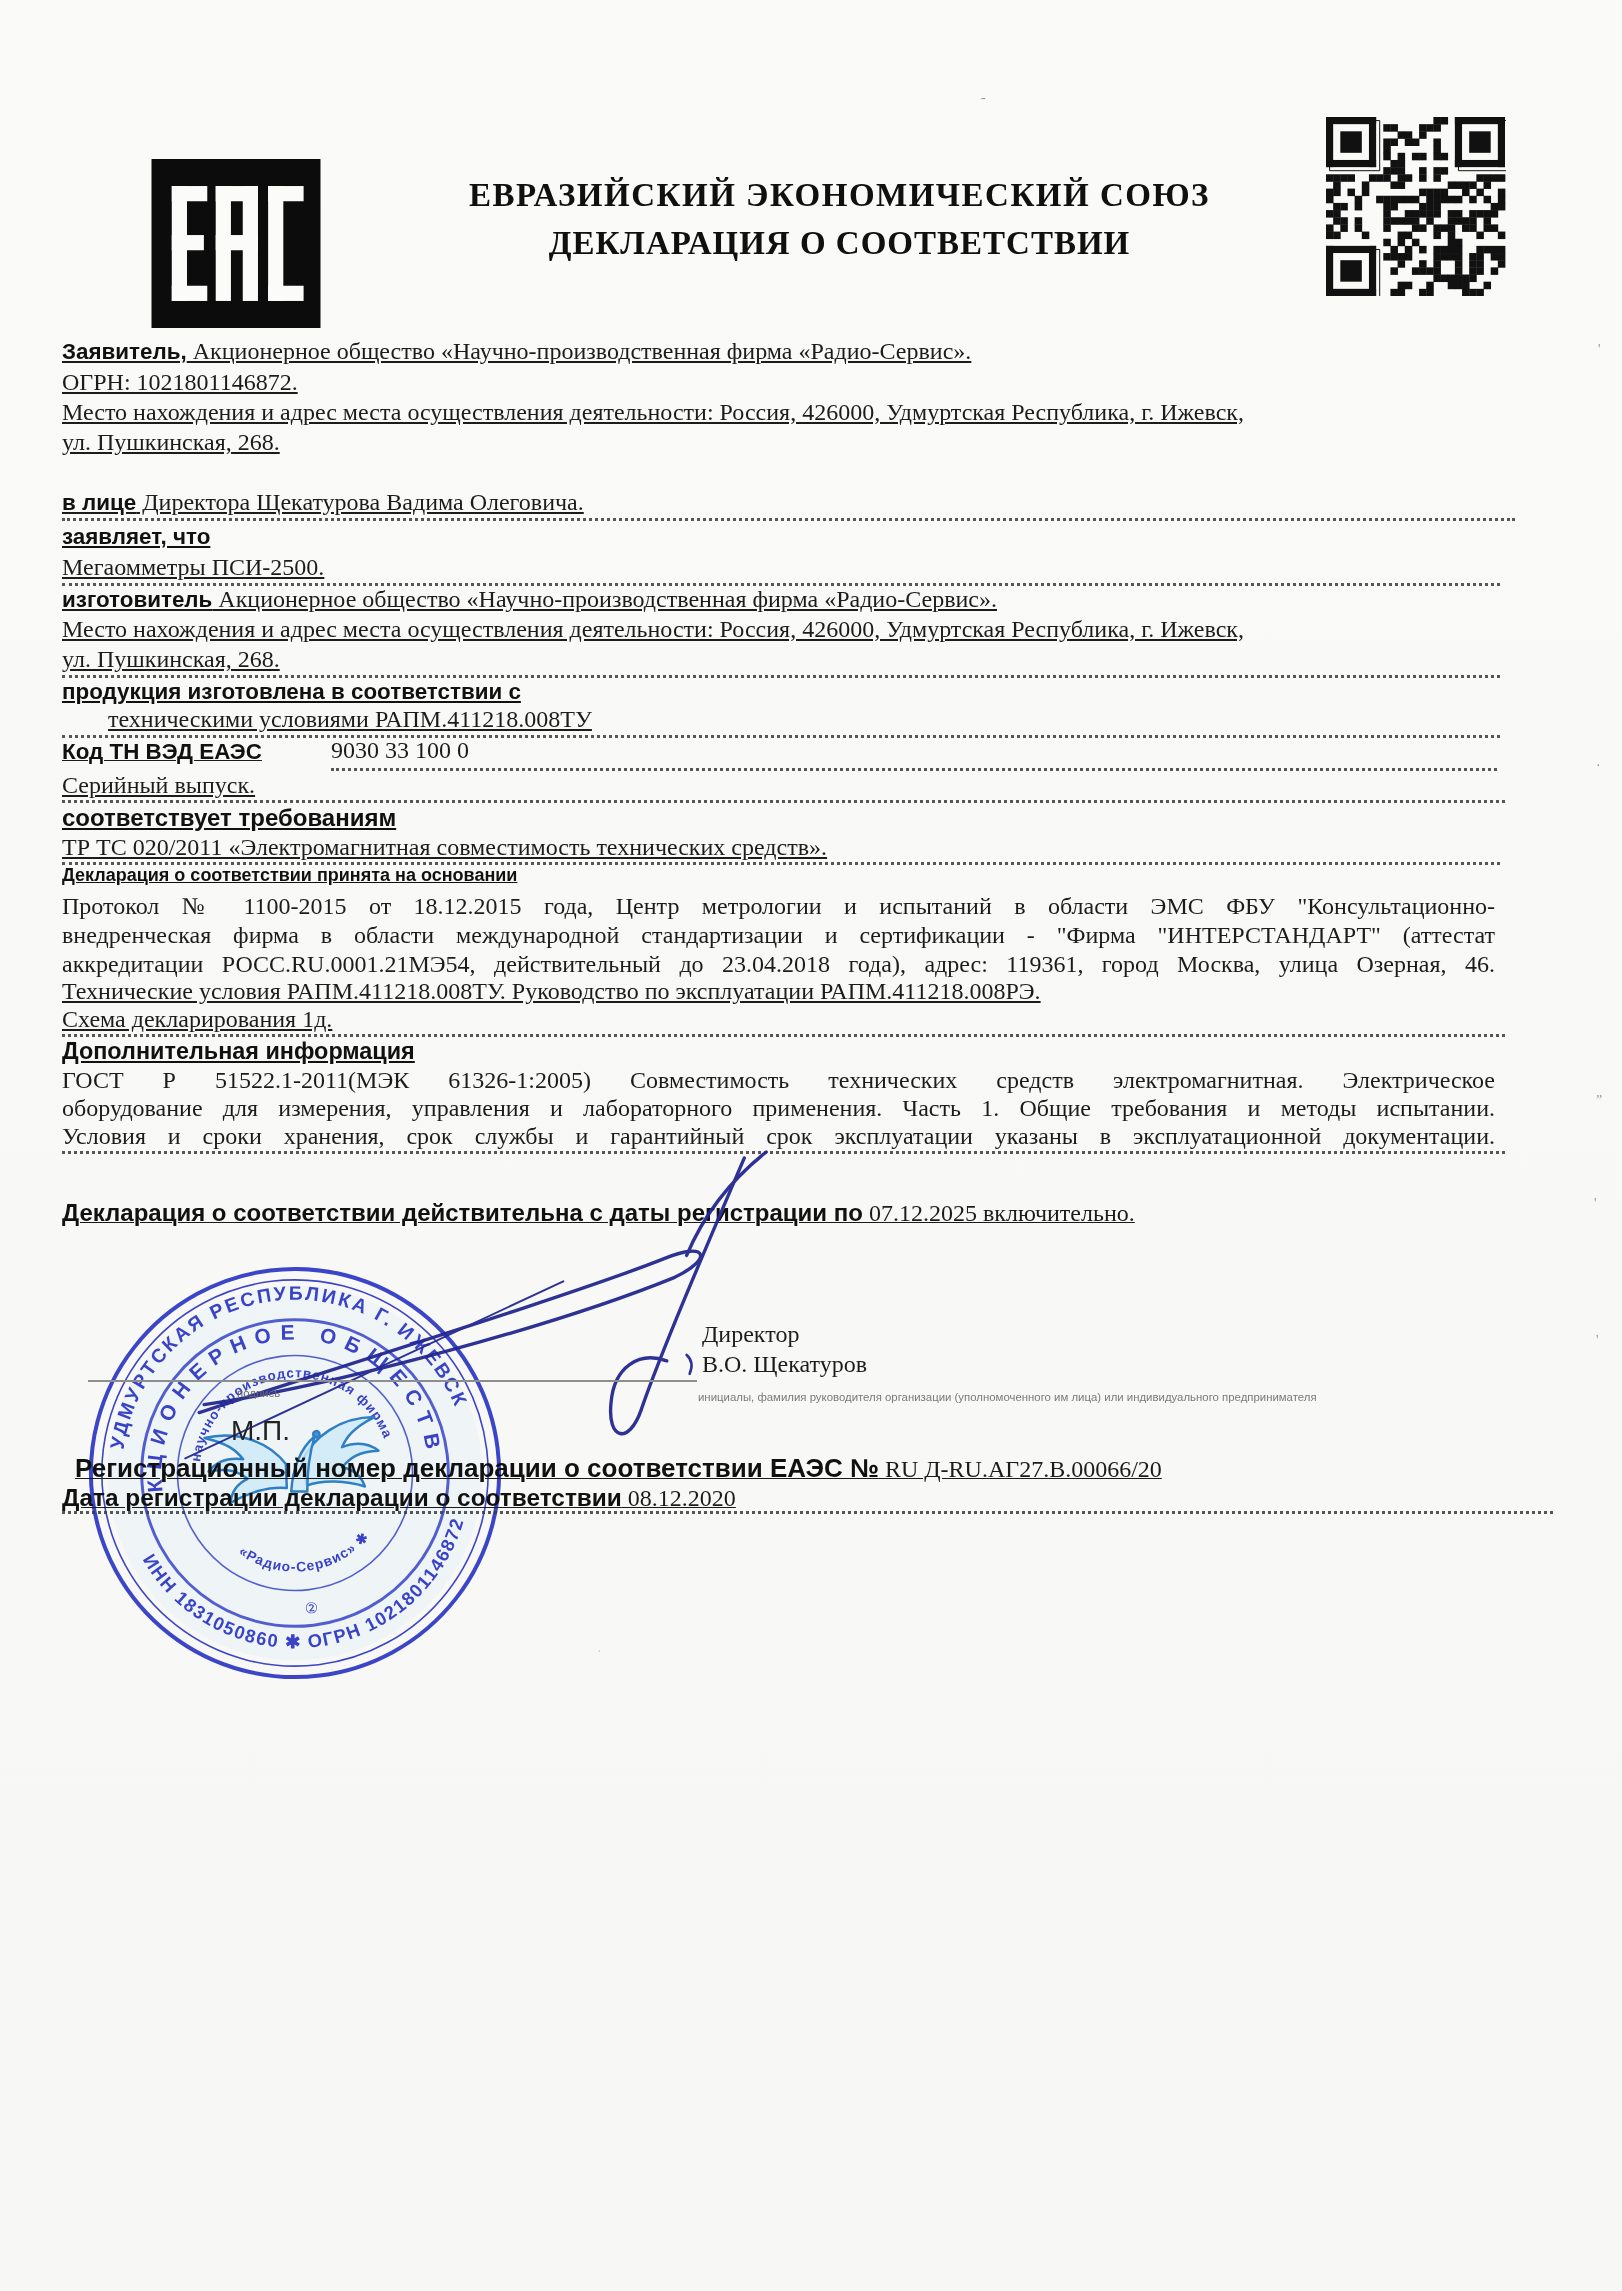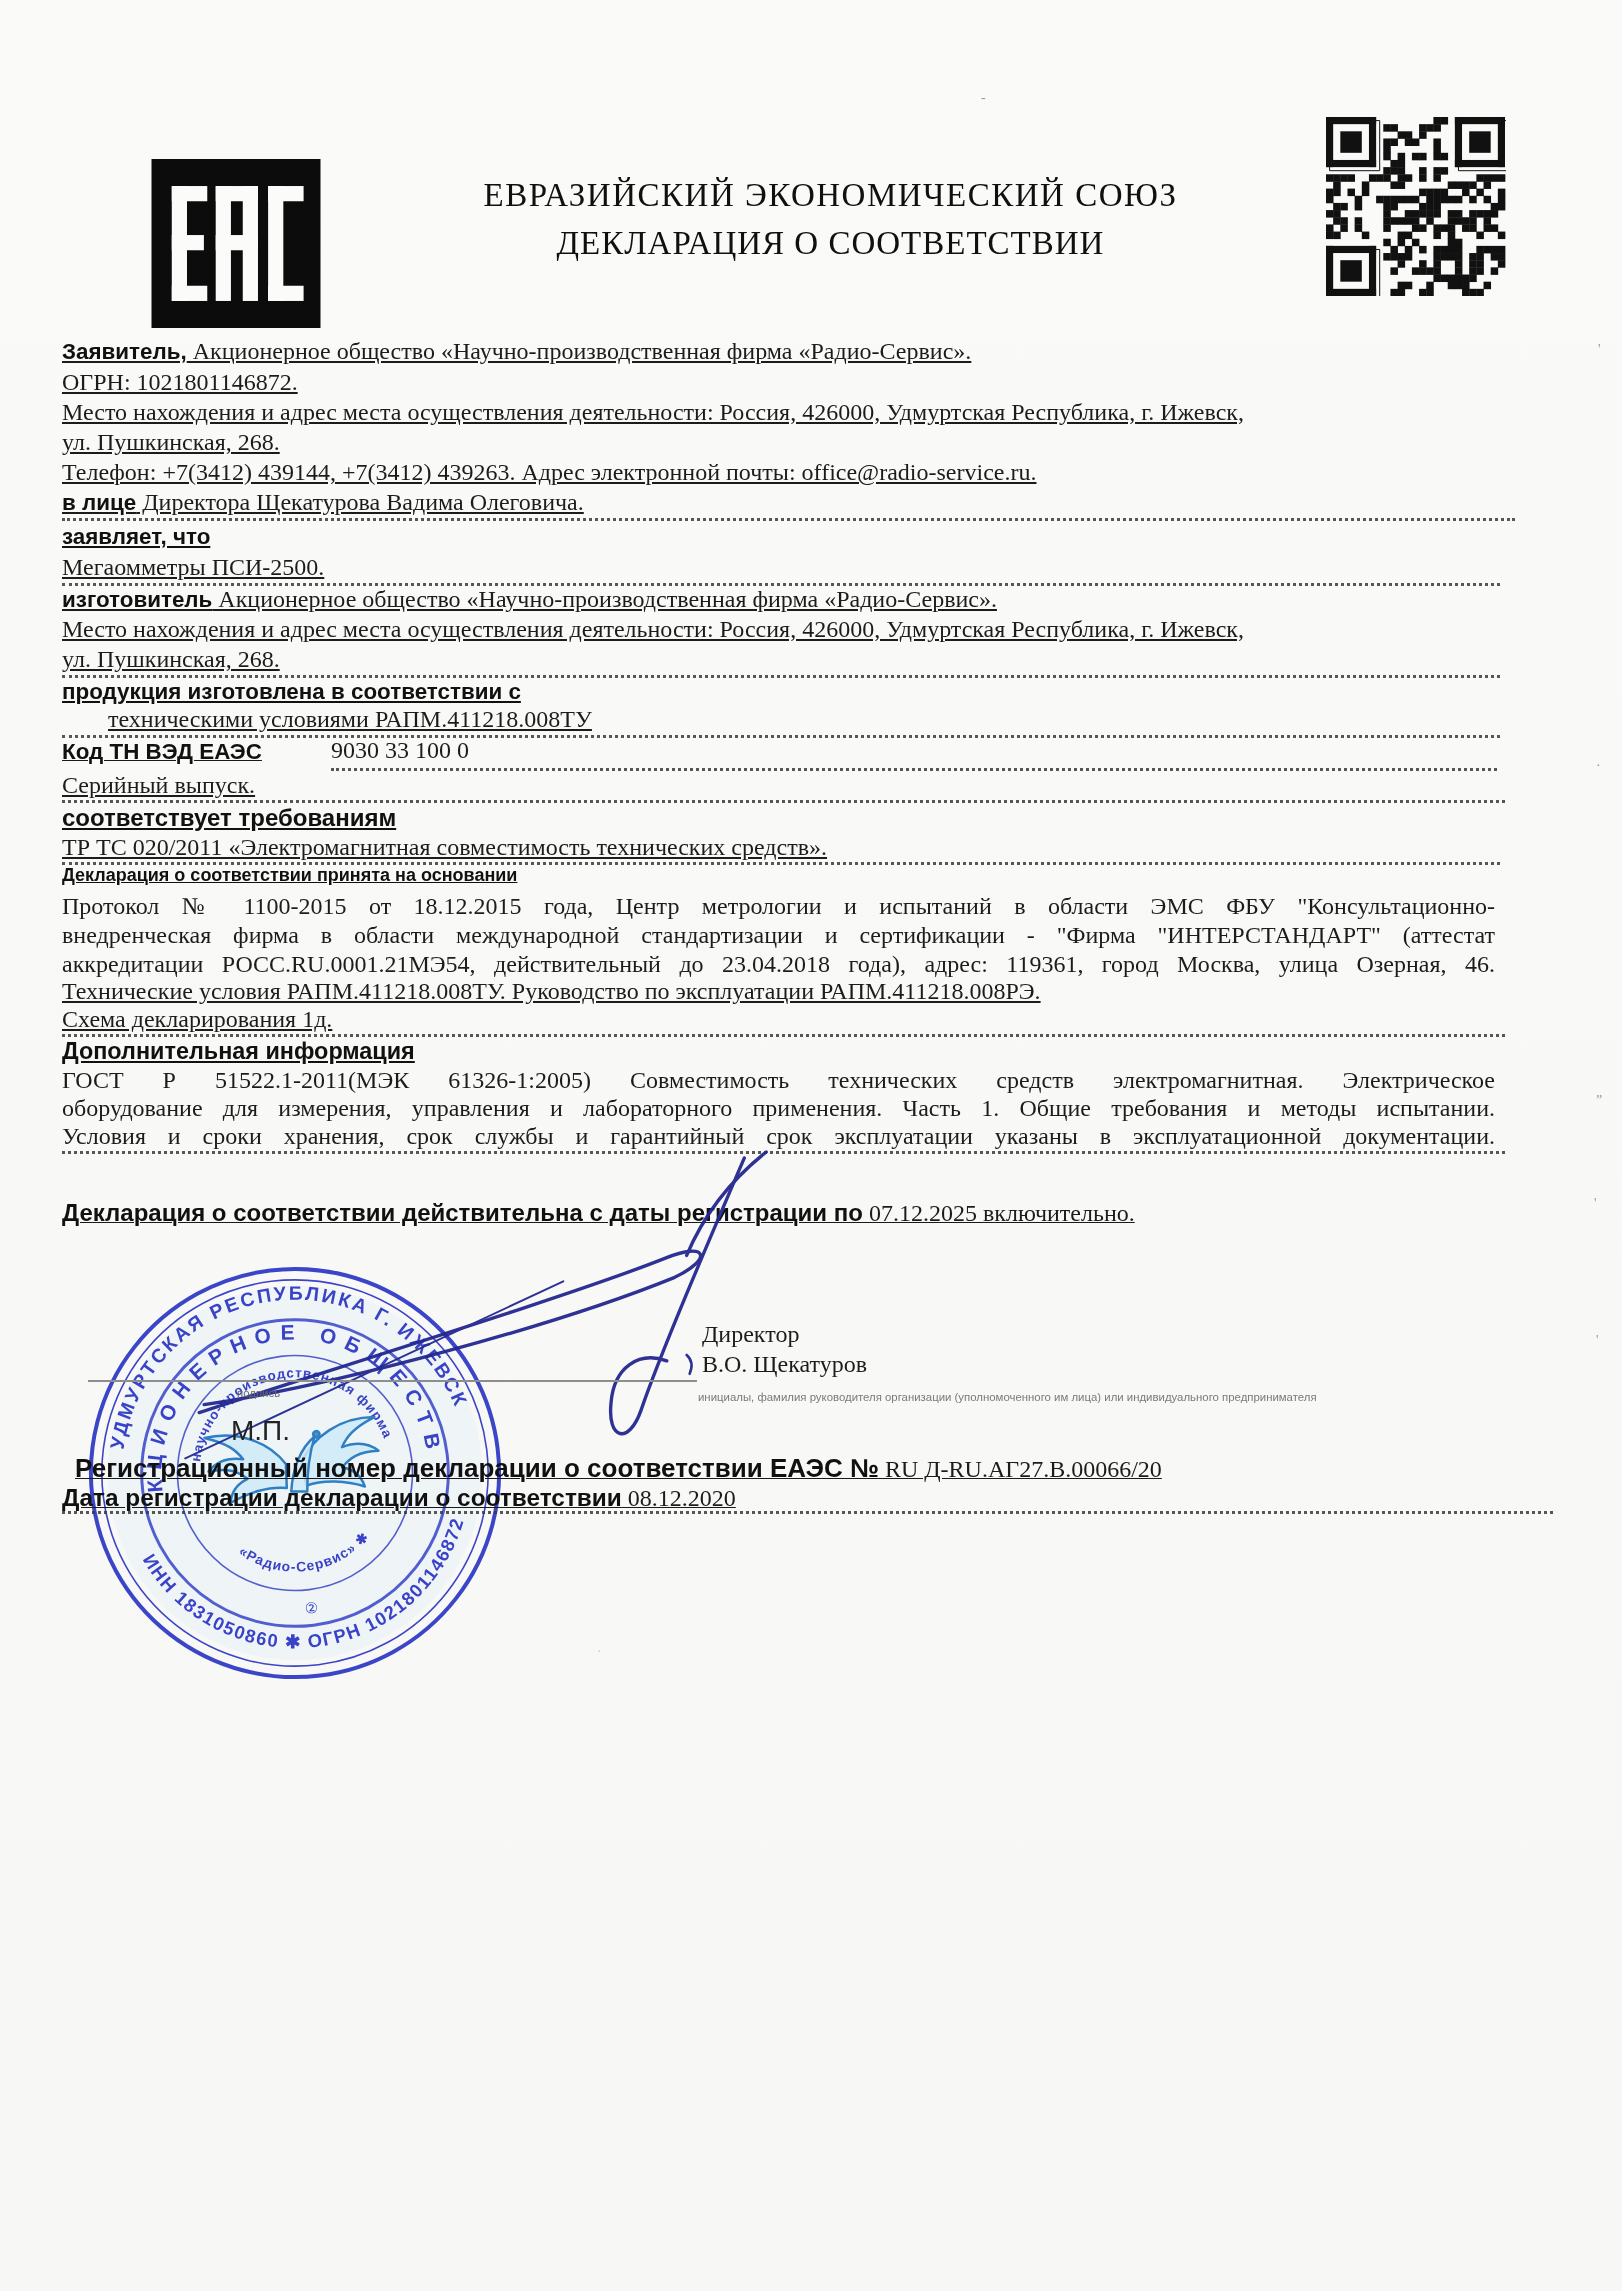--- a/index.html
+++ b/index.html
@@ -10,22 +10,22 @@
     font-family:"Liberation Serif", serif;
     color:#1a1a1a;
   }
   .abs{position:absolute;}
   .serif{font-family:"Liberation Serif", serif; font-size:24px; color:#1c1c1c; white-space:nowrap;}
   .bsans{font-family:"Liberation Sans", sans-serif; font-weight:bold; font-size:22.4px; color:#111; }
   .row{position:absolute; left:62px; white-space:nowrap;text-decoration:underline;}
   .jline{position:absolute; left:62px; width:1433px; white-space:normal;
          text-align:justify; text-align-last:justify; font-size:24px;}
   .dotted{position:absolute; height:0; border-bottom:3px dotted #3a3a3a; opacity:.85;}
-  .title{position:absolute; left:348px; width:965px; text-align:center;
-         font-family:"Liberation Serif", serif; font-weight:normal; font-size:33px;
+  .title{position:absolute; left:357px; width:965px; text-align:center;
+         font-family:"Liberation Serif", serif; font-weight:bold; font-size:33px;
          letter-spacing:1.5px; color:#101010; white-space:nowrap;}
   .tiny{position:absolute; font-family:"Liberation Sans", sans-serif; font-size:11.4px; color:#6b6b6b; white-space:nowrap;}
   .speck{position:absolute; color:#9a9a9a; font-family:"Liberation Serif",serif; font-size:14px;}
   #sig-line{position:absolute; left:88px; top:1380px; width:609px; height:0; border-bottom:2px solid #8e8e8e;}
 </style>
 </head>
 <body>
 
 <div id="page">
 
@@ -275,21 +275,20 @@
         <rect x="19" y="24" width="1.05" height="1.05"></rect>
         <rect x="20" y="24" width="1.05" height="1.05"></rect>
         <rect x="21" y="24" width="1.05" height="1.05"></rect>
       </g>
     </svg>
 
   <div class="row serif" style="top:338px;"><span class="bsans">Заявитель,</span><span> Акционерное общество «Научно-производственная фирма «Радио-Сервис».</span></div>
   <div class="row serif" style="top:369px;">ОГРН: 1021801146872.</div>
   <div class="row serif" style="top:399px;">Место нахождения и адрес места осуществления деятельности: Россия, 426000, Удмуртская Республика, г. Ижевск,</div>
   <div class="row serif" style="top:429px;">ул. Пушкинская, 268.</div>
-  <div class="row serif" style="top:459px;">Телефон: +7(3412) 439144, +7(3412) 439263. Адрес электронной почты: office@radio-service.ru.</div>
   <div class="row serif" style="top:489px;"><span class="bsans">в лице</span><span> Директора Щекатурова Вадима Олеговича.</span></div>
   <div class="dotted" style="left:62px; top:518px; width:1453px;"></div>
 
   <div class="row bsans" style="top:524px;">заявляет, что</div>
   <div class="row serif" style="top:554px;">Мегаомметры ПСИ-2500.</div>
   <div class="dotted" style="left:62px; top:583px; width:1438px;"></div>
   <div class="row serif" style="top:586px;"><span class="bsans">изготовитель</span><span> Акционерное общество «Научно-производственная фирма «Радио-Сервис».</span></div>
   <div class="row serif" style="top:616px;">Место нахождения и адрес места осуществления деятельности: Россия, 426000, Удмуртская Республика, г. Ижевск,</div>
   <div class="row serif" style="top:646px;">ул. Пушкинская, 268.</div>
   <div class="dotted" style="left:62px; top:675px; width:1438px;"></div>

